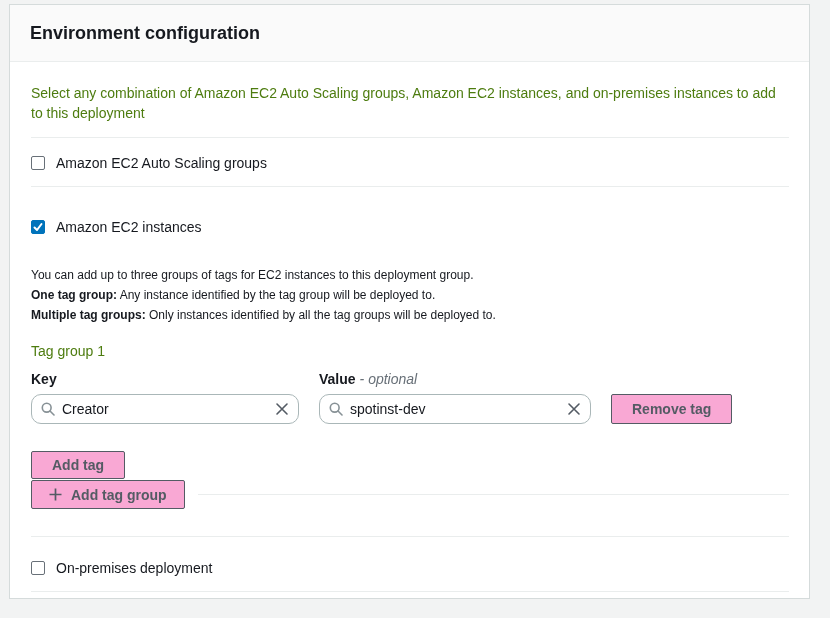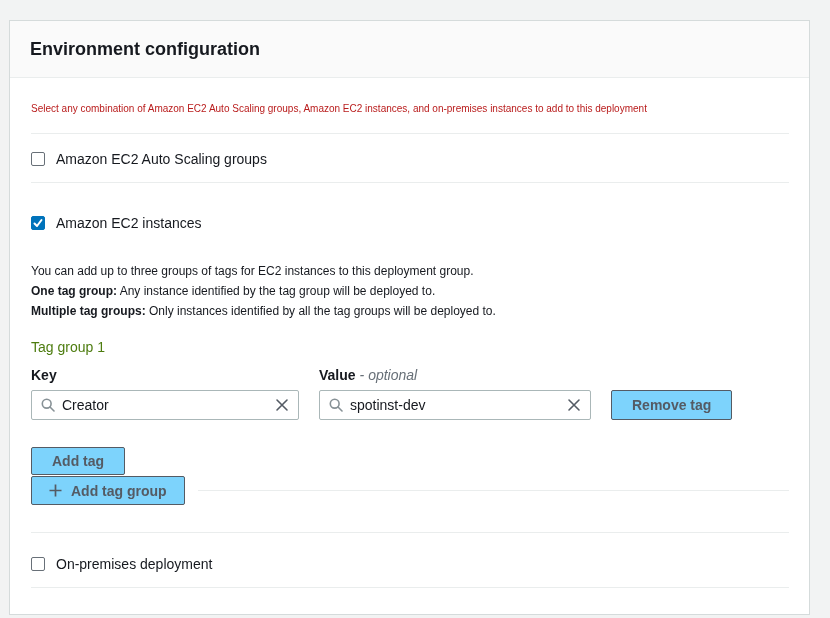--- a/index.html
+++ b/index.html
@@ -5,21 +5,21 @@
   * { box-sizing: border-box; margin: 0; padding: 0; }
   html, body {
     width: 830px; height: 618px;
     background: #f2f3f3;
     font-family: "Liberation Sans", "DejaVu Sans", sans-serif;
     overflow: hidden;
     position: relative;
   }
   .panel {
     position: absolute;
-    left: 9px; top: 20px;
+    left: 9px; top: 4px;
     width: 801px; height: 595px;
     background: #ffffff;
     border: 1px solid #d5dbdb;
   }
   .panel-header {
     height: 57px;
     background: #fafafa;
     border-bottom: 1px solid #eaeded;
     display: flex;
     align-items: center;
@@ -27,23 +27,23 @@
   }
   .panel-title {
     font-size: 18px;
     font-weight: bold;
     color: #16191f;
   }
   .panel-body {
     padding: 21px 20px 0 21px;
   }
   .description {
-    font-size: 10px;
+    font-size: 14px;
     line-height: 20px;
-    color: #b91c1c;
+    color: #4d7c0f;
     max-width: 762px;
   }
   .divider {
     border: none;
     border-top: 1px solid #eaeded;
     height: 0;
   }
   .d1 { margin-top: 14px; }
   .d2 { margin-top: 13px; }
   .d3 { margin-top: 27px; }
@@ -102,21 +102,21 @@
   .field-label-value { font-weight: bold; color: #16191f; }
   .optional { font-weight: normal; font-style: italic; color: #687078; margin-left: 4px; }
   .inputs-row {
     display: flex;
     align-items: center;
     margin-top: 6px;
   }
   .search-box {
     height: 30px;
     border: 1px solid #aab7b8;
-    border-radius: 2px;
+    border-radius: 10px;
     background: #ffffff;
     display: flex;
     align-items: center;
     padding: 0 9px 0 9px;
   }
   .search-box.key-box { width: 268px; margin-right: 20px; }
   .search-box.value-box { width: 272px; }
   .search-box input {
     border: none;
     outline: none;
@@ -130,21 +130,21 @@
   }
   .clear-btn {
     background: none;
     border: none;
     padding: 0;
     cursor: pointer;
     display: flex;
     align-items: center;
   }
   .btn {
-    background: #7dd3fc;
+    background: #f9a8d4;
     border: 1px solid #545b64;
     border-radius: 2px;
     color: #545b64;
     font-family: "Liberation Sans", "DejaVu Sans", sans-serif;
     font-size: 14px;
     font-weight: bold;
     height: 30px;
     padding: 0 20px;
     cursor: pointer;
     display: inline-flex;

